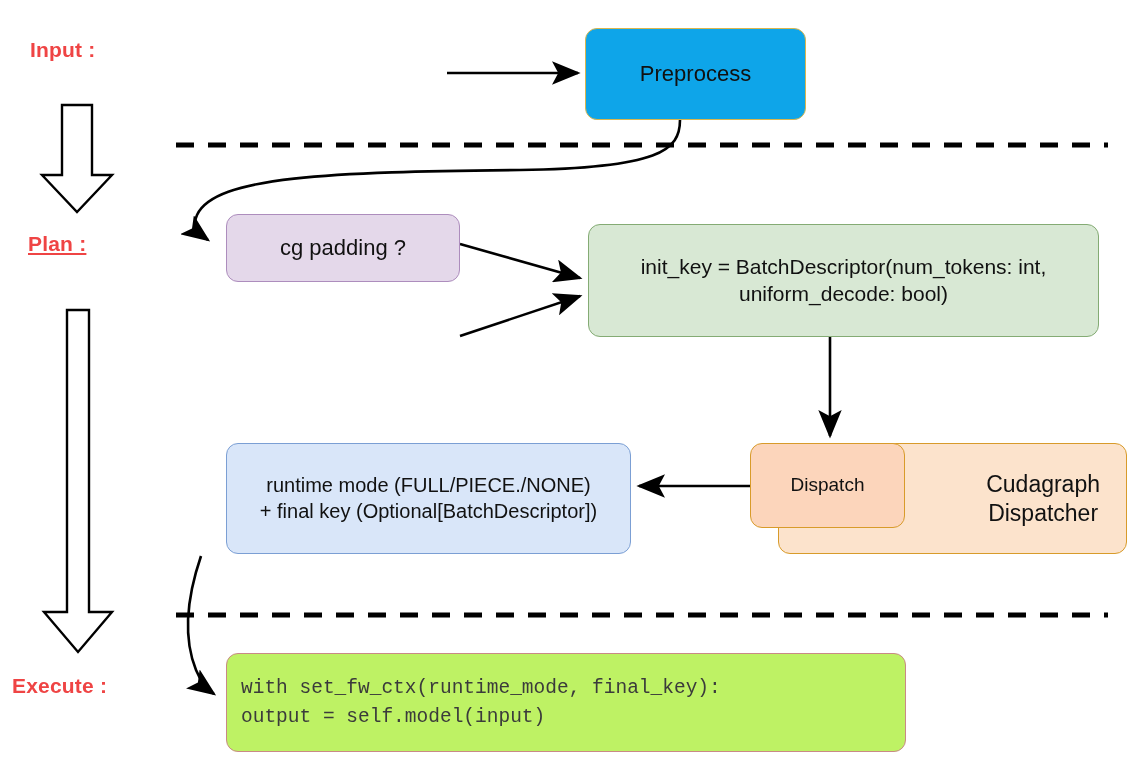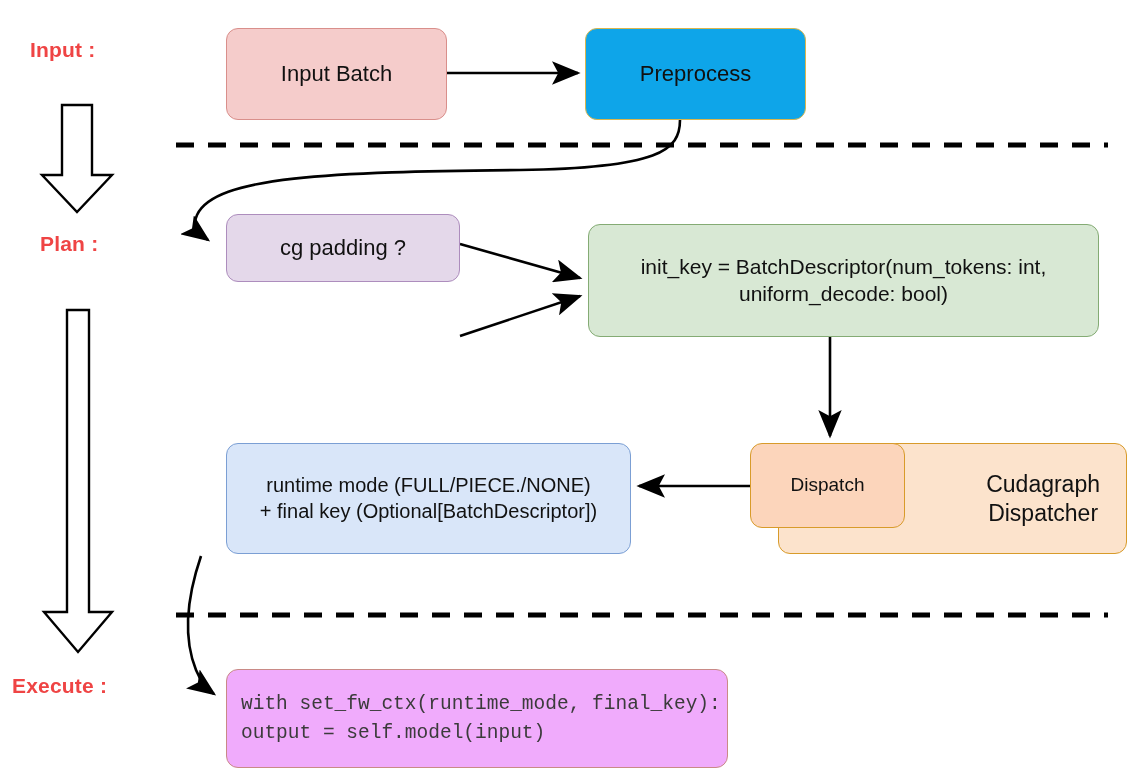--- a/index.html
+++ b/index.html
@@ -45,28 +45,28 @@
 
   #node-runtime-mode{left:226px;top:443px;width:405px;height:111px;
       background:#d9e6f9;border-color:#7b9fd4;font-size:20px;}
 
   #node-cudagraph-dispatcher{left:750px;top:443px;width:349px;height:111px;
       background:#fce3cc;border-color:#d89b2a;font-size:23px;
       justify-content:flex-end;padding-right:26px;line-height:1.25;margin-left:28px;}
   #node-dispatch{left:750px;top:443px;width:155px;height:85px;
       background:#fcd5bb;border-color:#d89b2a;font-size:19px;z-index:3;}
 
-  #node-execute-code{left:226px;top:653px;width:502px;height:99px;
-      background:#f0abfc;border-color:#c98a86;
+  #node-execute-code{left:226px;top:653px;width:680px;height:99px;
+      background:#bef264;border-color:#c98a86;
       font-family:"Liberation Mono","DejaVu Sans Mono",monospace;
       font-size:19.5px;justify-content:flex-start;padding-left:14px;
-      text-align:left;line-height:1.45;color:#3b3b3b;margin-top:16px;}
+      text-align:left;line-height:1.45;color:#3b3b3b;}
 
   #label-input{left:30px;top:38px;}
-  #label-plan{left:40px;top:232px;}
+  #label-plan{left:28px;top:232px;text-decoration:underline;}
   #label-execute{left:12px;top:674px;}
 </style>
 </head>
 <body>
 
 <div id="stage">
 
   <svg class="svg-layer" viewBox="0 0 1142 770">
     <defs>
       <marker id="ah" markerWidth="11" markerHeight="9" refX="10" refY="4.5" orient="auto">
@@ -93,21 +93,20 @@
 
     <line x1="750" y1="486" x2="639" y2="486" stroke="#000" stroke-width="2.6" marker-end="url(#ah)"></line>
 
     <path d="M201,556 C186,600 184,640 196,670 C201,682 207,689 214,694" fill="none" stroke="#000" stroke-width="2.6" marker-end="url(#ah)"></path>
   </svg>
 
   <div class="phase-label" id="label-input">Input :</div>
   <div class="phase-label" id="label-plan">Plan :</div>
   <div class="phase-label" id="label-execute">Execute :</div>
 
-  <div class="node" id="node-input-batch">Input Batch</div>
 
   <div class="node" id="node-preprocess">Preprocess</div>
 
   <div class="node" id="node-cg-padding">cg padding ?</div>
 
 
   <div class="node" id="node-init-key">init_key = BatchDescriptor(num_tokens: int,
 uniform_decode: bool)</div>
 
   <div class="node" id="node-cudagraph-dispatcher">Cudagraph

